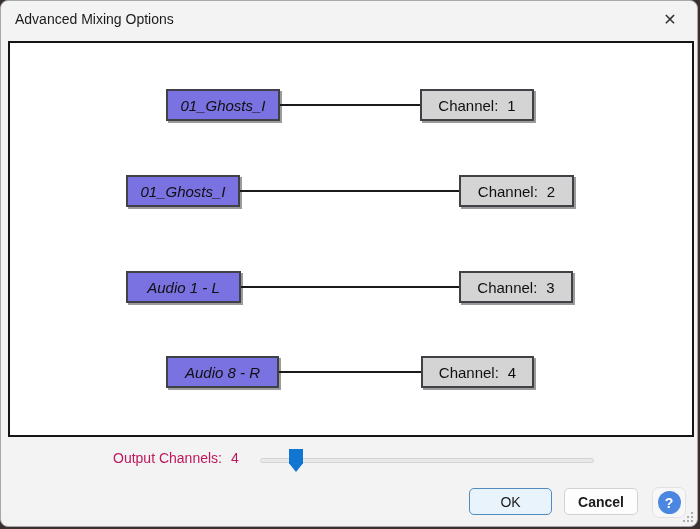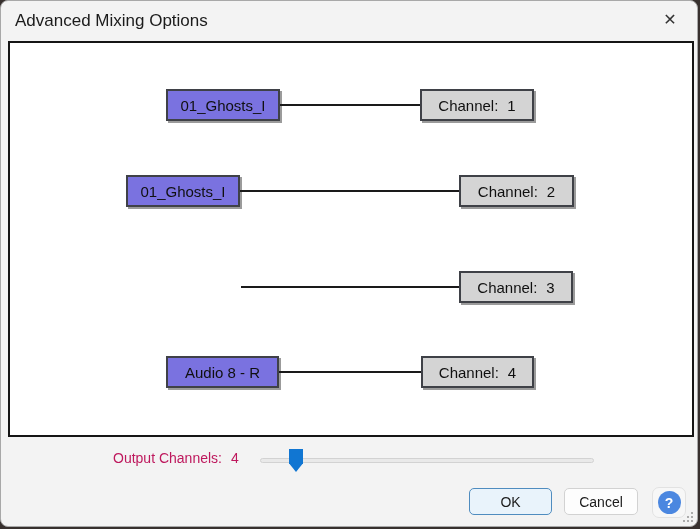--- a/index.html
+++ b/index.html
@@ -15,21 +15,21 @@
     background:#f3f3f3;
     border:1px solid #a8a8a8;
     border-radius:8px;
     box-sizing:border-box;
     overflow:hidden;
   }
   
   .titlebar{position:absolute;left:0;top:0;width:100%;height:38px;}
   .title{
     position:absolute;left:14px;top:10px;
-    font-size:17px;color:#1b1b1b;
+    font-size:14px;color:#1b1b1b;
   }
   .close{
     position:absolute;right:8px;top:3px;
     width:38px;height:30px;
     display:flex;align-items:center;justify-content:center;
     font-size:16px;color:#333;cursor:pointer;
   }
   
   .canvas{
     position:absolute;left:7px;top:40px;
@@ -40,21 +40,21 @@
   }
   
   .srcbox,.chbox{
     position:absolute;height:32px;
     display:flex;align-items:center;justify-content:center;
     font-size:15px;color:#101010;
     box-sizing:border-box;
     border:2px solid #3f4147;
     box-shadow:2px 2px 0 #9b9b9b;
   }
-  .srcbox{background:#7a72e0;cursor:grab;}
+  .srcbox{background:#7a72e0;cursor:grab;font-style:italic;}
   .chbox{background:#d4d4d4;}
   .chbox .chnum{margin-left:9px;}
   .wire{position:absolute;height:2px;background:#1a1a1a;}
   
   .r1s{left:165px;top:88px;width:114px;}
   .r1w{left:279px;top:103px;width:140px;}
   .r1c{left:419px;top:88px;width:114px;}
   .r2s{left:125px;top:174px;width:114px;}
   .r2w{left:239px;top:189px;width:219px;}
   .r2c{left:458px;top:174px;width:115px;}
@@ -91,21 +91,21 @@
     font-size:14px;color:#1b1b1b;
     border-radius:5px;box-sizing:border-box;
     cursor:pointer;
   }
   .btn-ok{
     left:468px;top:487px;width:83px;
     background:#e9f3fb;border:1px solid #4f8cbf;
   }
   .btn-cancel{
     left:563px;top:487px;width:74px;
-    background:#fdfdfd;border:1px solid #d2d2d2;
+    background:#fdfdfd;border:1px solid #d2d2d2;font-weight:bold;
   }
   .btn-help{
     left:651px;top:486px;width:34px;height:31px;
     background:#f7f7f7;border:1px solid #e2e2e2;
     border-radius:7px;
     display:flex;align-items:center;justify-content:center;
     position:absolute;cursor:pointer;box-sizing:border-box;
   }
   .help-circle{
     width:23px;height:23px;border-radius:50%;
@@ -138,20 +138,23 @@
 
   <div class="srcbox r2s">
     <span>01_Ghosts_I</span>
   </div>
   <div class="wire r2w"></div>
   <div class="chbox r2c">
     <span>Channel:</span>
     <span class="chnum">2</span>
   </div>
 
+  <div class="srcbox r3s">
+    <span>Audio 1 - L</span>
+  </div>
   <div class="wire r3w"></div>
   <div class="chbox r3c">
     <span>Channel:</span>
     <span class="chnum">3</span>
   </div>
 
   <div class="srcbox r4s">
     <span>Audio 8 - R</span>
   </div>
   <div class="wire r4w"></div>

